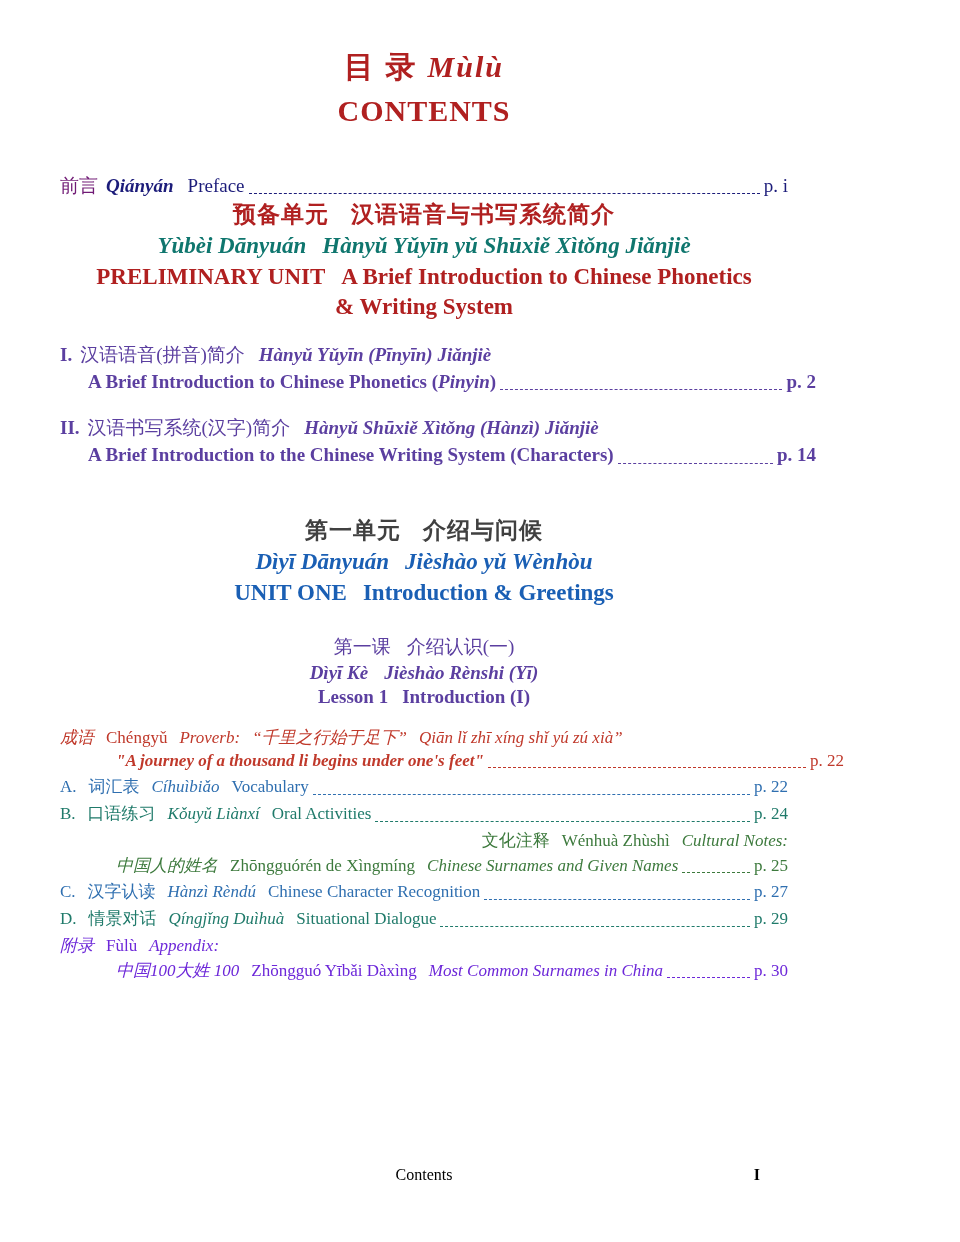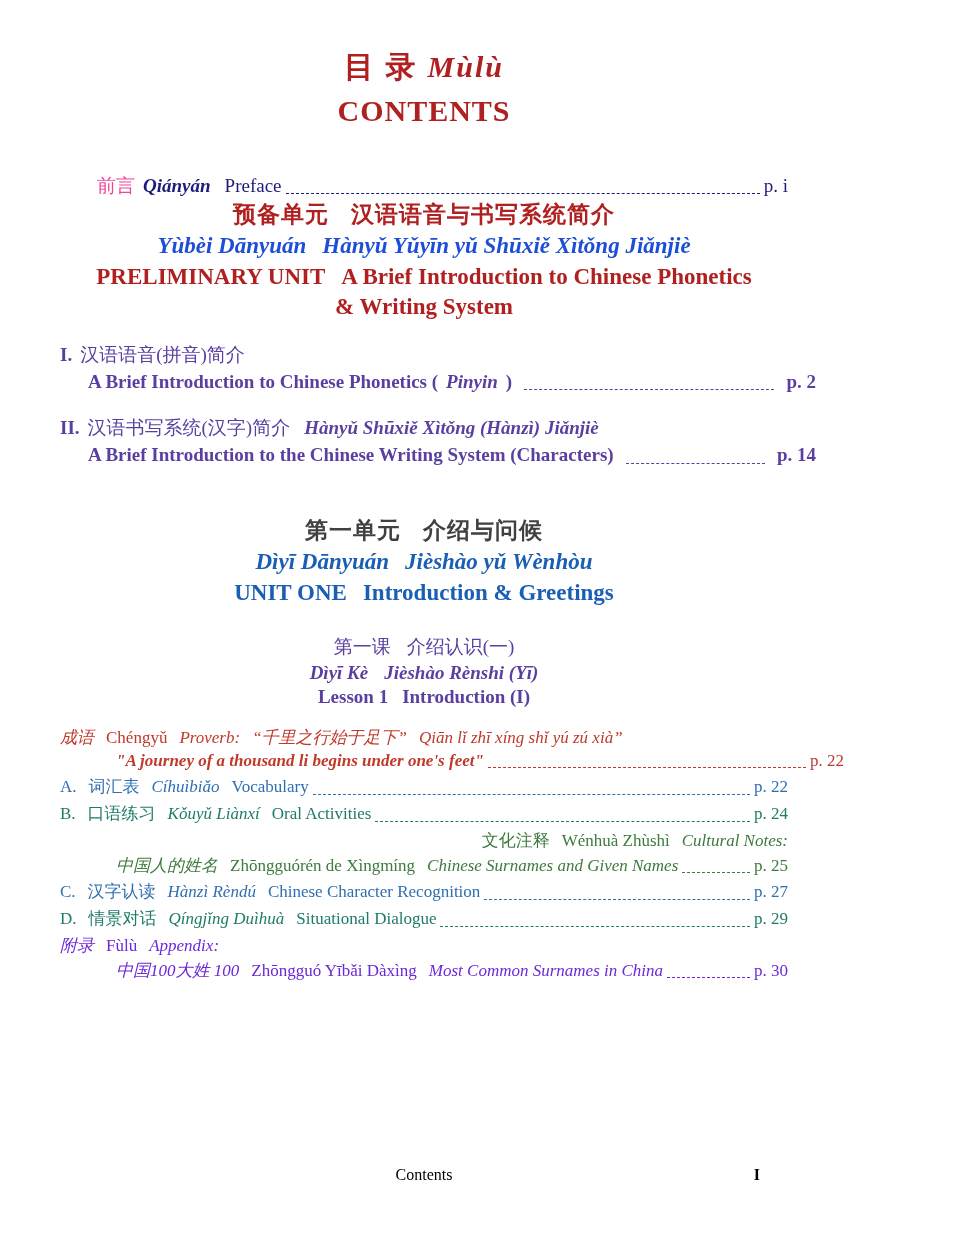--- a/index.html
+++ b/index.html
@@ -68,22 +68,21 @@
   }
 
   
   .preface {
     margin-top: 44px;
     font-size: 19px;
     color: #1c1c7a;
   }
   .preface .cn {
     font-weight: normal;
-    color: #ec4899;
-    margin-left: 37px;
+    color: #701a75;
   }
   .preface .py {
     font-style: italic;
     font-weight: bold;
     margin-left: 8px;
   }
   .preface .en {
     font-weight: normal;
     margin-left: 14px;
   }
@@ -96,21 +95,21 @@
     font-size: 23px;
     font-weight: bold;
     color: #b02020;
     letter-spacing: 1px;
   }
   .unit-head .line-cn .gap { display: inline-block; width: 22px; }
   .unit-head .line-py {
     font-size: 23px;
     font-weight: bold;
     font-style: italic;
-    color: #1d4ed8;
+    color: #0f766e;
     margin-top: 3px;
   }
   .unit-head .line-py .gap { display: inline-block; width: 16px; }
   .unit-head .line-en {
     font-size: 23px;
     font-weight: bold;
     color: #b02020;
     margin-top: 3px;
     line-height: 1.3;
   }
@@ -139,21 +138,20 @@
   }
   .roman-entry .cn { }
   .roman-entry .py {
     font-style: italic;
     font-weight: bold;
     margin-left: 14px;
   }
   .roman-entry .l2 {
     margin-left: 28px;
     font-weight: bold;
-    gap: 8px;
   }
   .roman-entry .l2 .it { font-style: italic; }
 
   
   .lesson-head {
     text-align: center;
     margin-top: 26px;
     color: #5b3fa0;
   }
   .lesson-head .l-cn {
@@ -247,20 +245,21 @@
     <div class="line-en">
       <span>PRELIMINARY UNIT</span><span class="gap"></span><span>A Brief Introduction to Chinese Phonetics</span>
       <div>&amp; Writing System</div>
     </div>
   </div>
 
   <div class="roman-entry">
     <div class="l1">
       <span class="num">I.</span>
       <span class="cn">汉语语音(拼音)简介</span>
+      <span class="py">Hànyǔ Yǔyīn (Pīnyīn) Jiǎnjiè</span>
     </div>
     <div class="row l2">
       <span>A Brief Introduction to Chinese Phonetics (</span>
         <span class="it">Pinyin</span>
         <span>)</span>
       <span class="lead"></span>
       <span class="pg">p. 2</span>
     </div>
   </div>
 

